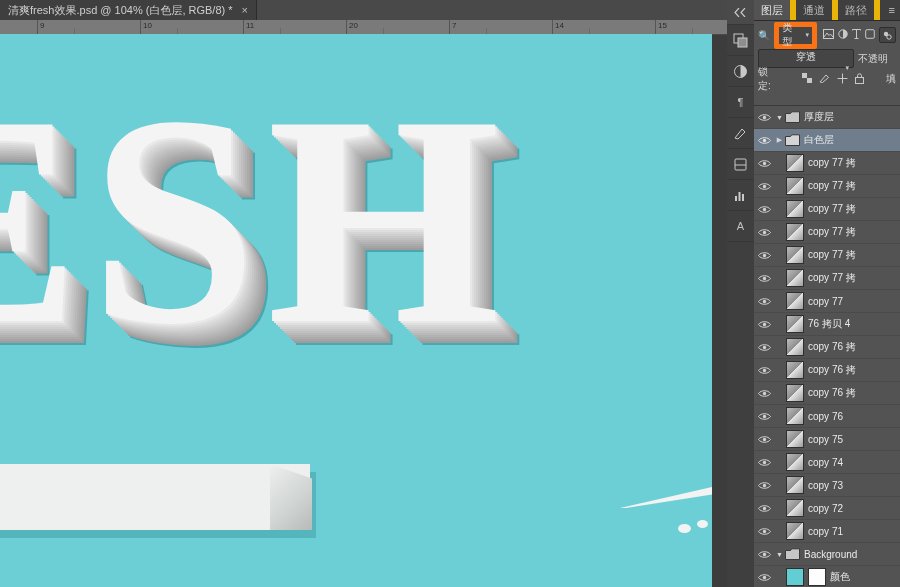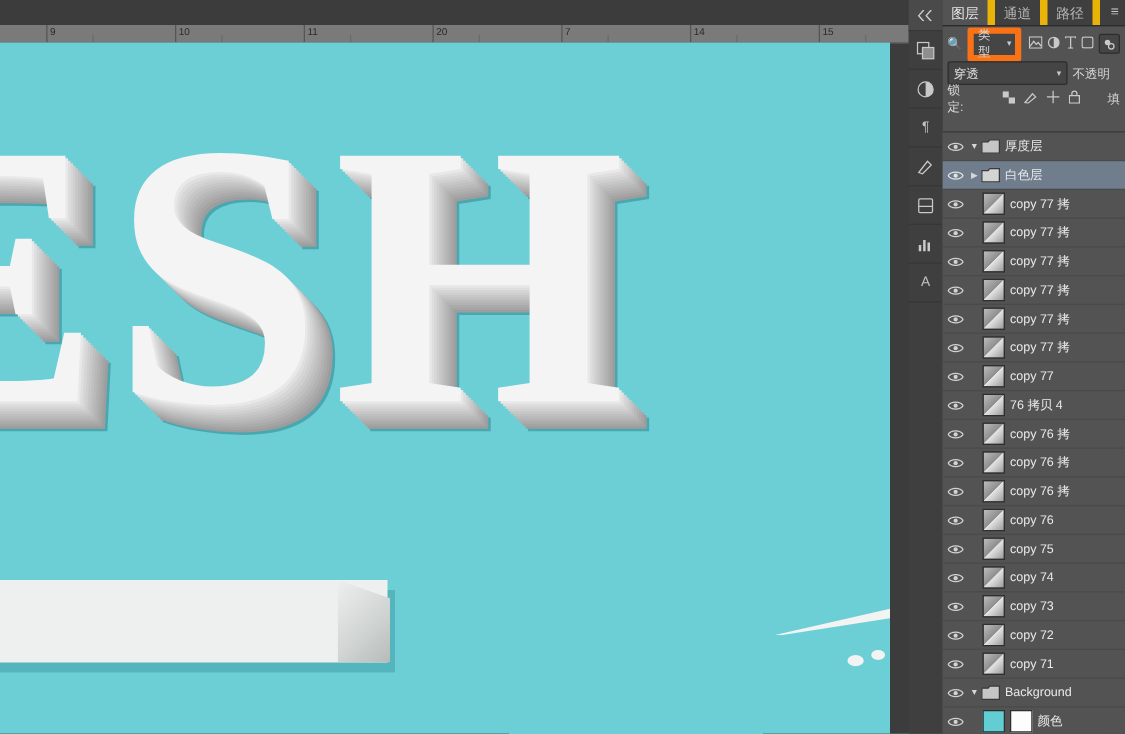--- a/index.html
+++ b/index.html
@@ -160,21 +160,21 @@
   .tog{
     margin-left:auto;width:16px;height:14px;background:#454545;border:1px solid #2d2d2d;border-radius:2px;
     display:flex;align-items:center;justify-content:center;
   }
 
   .blend-row{
     height:21px;display:flex;align-items:center;gap:4px;padding:0 4px;
   }
   .blend-select{
     width:86px;height:17px;background:#454545;border:1px solid #2d2d2d;border-radius:2px;
-    display:flex;align-items:center;padding:0 4px;font-size:10px;color:#e0e0e0;
+    display:flex;align-items:center;padding:0 4px;font-size:10px;color:#e0e0e0;flex-direction:column;
   }
   .blend-select .caret{margin-left:auto;font-size:7px;color:#c9c9c9;}
   .opacity-label{font-size:10px;color:#d8d8d8;white-space:nowrap;}
 
   .lock-row{
     height:20px;display:flex;align-items:center;gap:22px;padding:0 4px;font-size:10px;color:#d8d8d8;
   }
   .lock-row .icons{display:flex;align-items:center;gap:7px;color:#cfcfcf;}
 
   .layer-list{
@@ -213,20 +213,26 @@
   .layer.indent1 .lead{width:12px;flex:0 0 auto;}
   .layer .maskthumb{
     width:16px;height:16px;background:#fdfdfd;border:1px solid #2f2f2f;margin-right:4px;flex:0 0 auto;
   }
 </style>
 </head>
 <body>
 
 <div class="app">
 
+  <div class="tabbar">
+    <div class="tab">
+      <span>清爽fresh效果.psd @ 104% (白色层, RGB/8) *</span>
+      <span class="tab-close">×</span>
+    </div>
+  </div>
 
   <div class="ruler-h">
     <div class="tick" style="left:37px">
         <span>9</span>
       </div>
     <div class="minor" style="left:74px"></div>
     <div class="tick" style="left:140px">
         <span>10</span>
       </div>
     <div class="minor" style="left:177px"></div>

